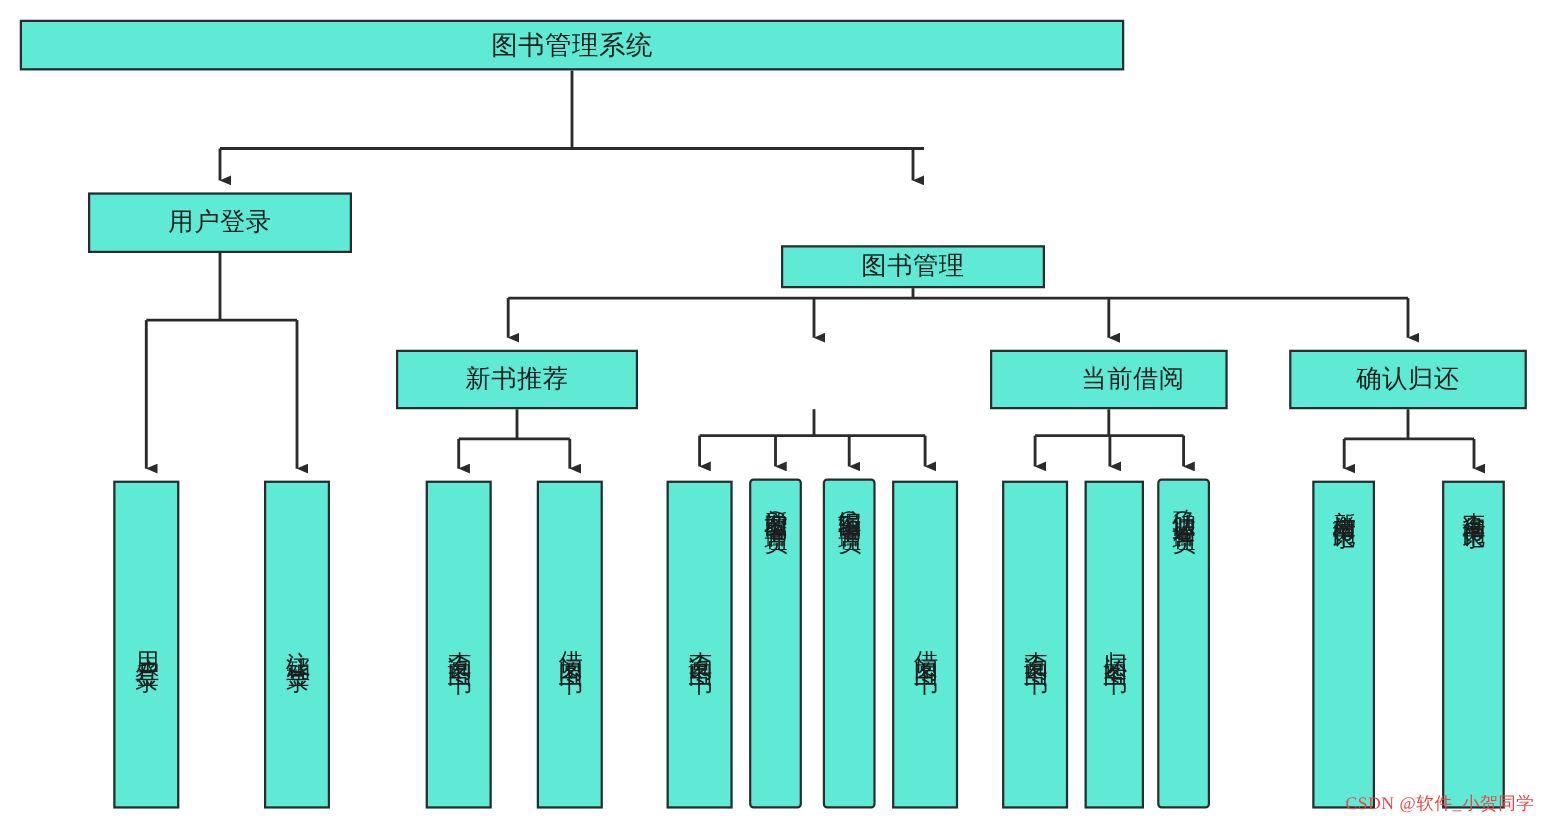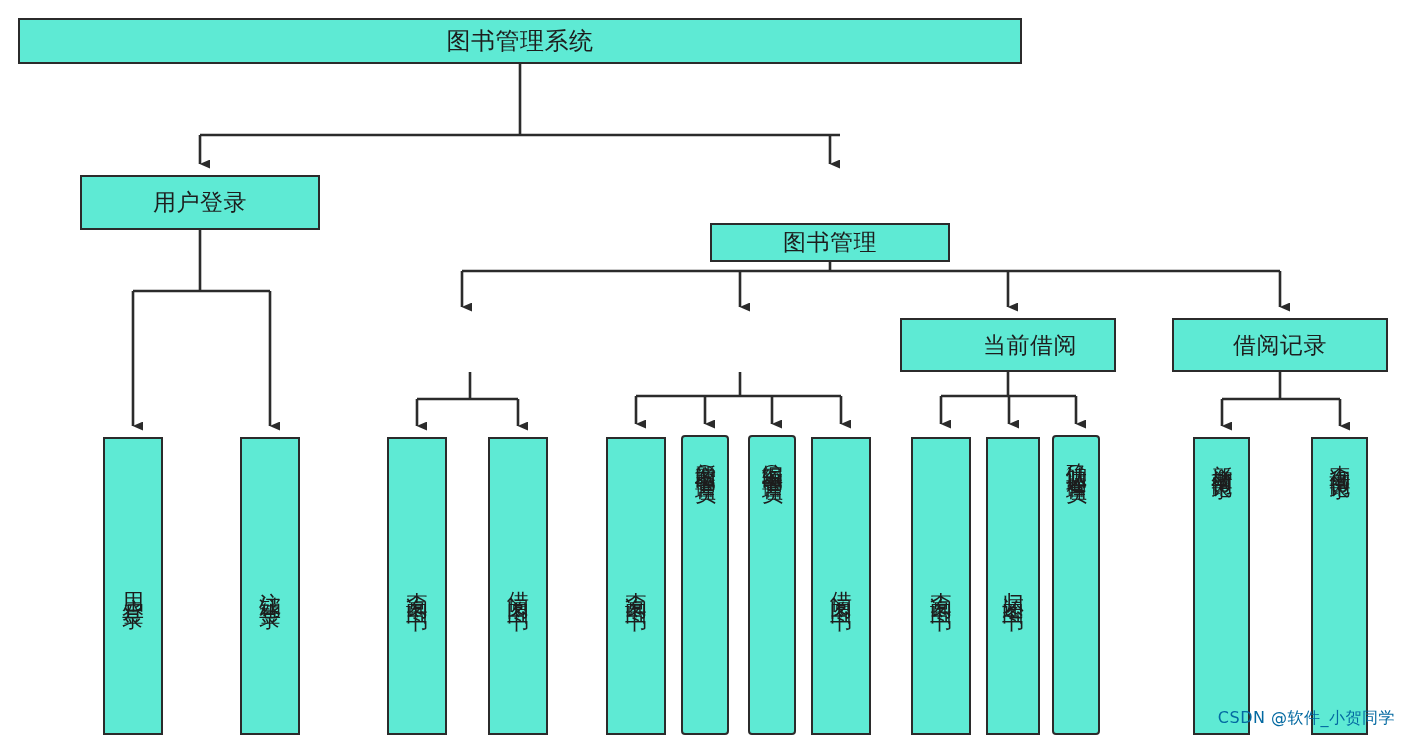--- a/index.html
+++ b/index.html
@@ -69,26 +69,27 @@
     align-items: center;
     padding-top: 0;
   }
   .node.vert.tight .node-label {
     font-size: 21px;
     letter-spacing: 3px;
   }
   #watermark {
     position: absolute;
     right: 10px;
-    bottom: 18px;
+    bottom: 6px;
     font-size: 16px;
-    color: #0369a1;
+    color: #ef4444;
     white-space: nowrap;
     z-index: 5;
     letter-spacing: 0.5px;
+    font-family: Liberation Serif, serif;
   }
 </style>
 </head>
 <body>
 
 <div id="diagram-root">
 
   <svg id="edge-layer" viewBox="0 0 1405 747" xmlns="http://www.w3.org/2000/svg">
     <defs>
       <marker id="arrowhead" markerWidth="9" markerHeight="11" refX="4.5" refY="10.2" orient="auto" markerUnits="userSpaceOnUse">
@@ -144,28 +145,31 @@
   </div>
 
   <div class="node horiz" style="left:80px; top:175px; width:240px; height:55px;">
     <span class="node-label">用户登录</span>
   </div>
 
   <div class="node horiz" style="left:710px; top:175px; width:240px; height:39px;margin-top:48px;">
     <span class="node-label">图书管理</span>
   </div>
 
+  <div class="node horiz" style="left:360px; top:318px; width:220px; height:54px;">
+    <span class="node-label">新书推荐</span>
+  </div>
 
 
   <div class="node horiz" style="left:900px; top:318px; width:216px; height:54px;padding-left:44px;">
     <span class="node-label">当前借阅</span>
   </div>
 
   <div class="node horiz" style="left:1172px; top:318px; width:216px; height:54px;">
-    <span class="node-label">借阅记录</span>
+    <span class="node-label">确认归还</span>
   </div>
 
   <div class="node vert centered" style="left:103px; top:437px; width:60px; height:298px;">
     <span class="node-label">用户登录</span>
   </div>
 
   <div class="node vert centered" style="left:240px; top:437px; width:60px; height:298px;">
     <span class="node-label">注销登录</span>
   </div>
 

